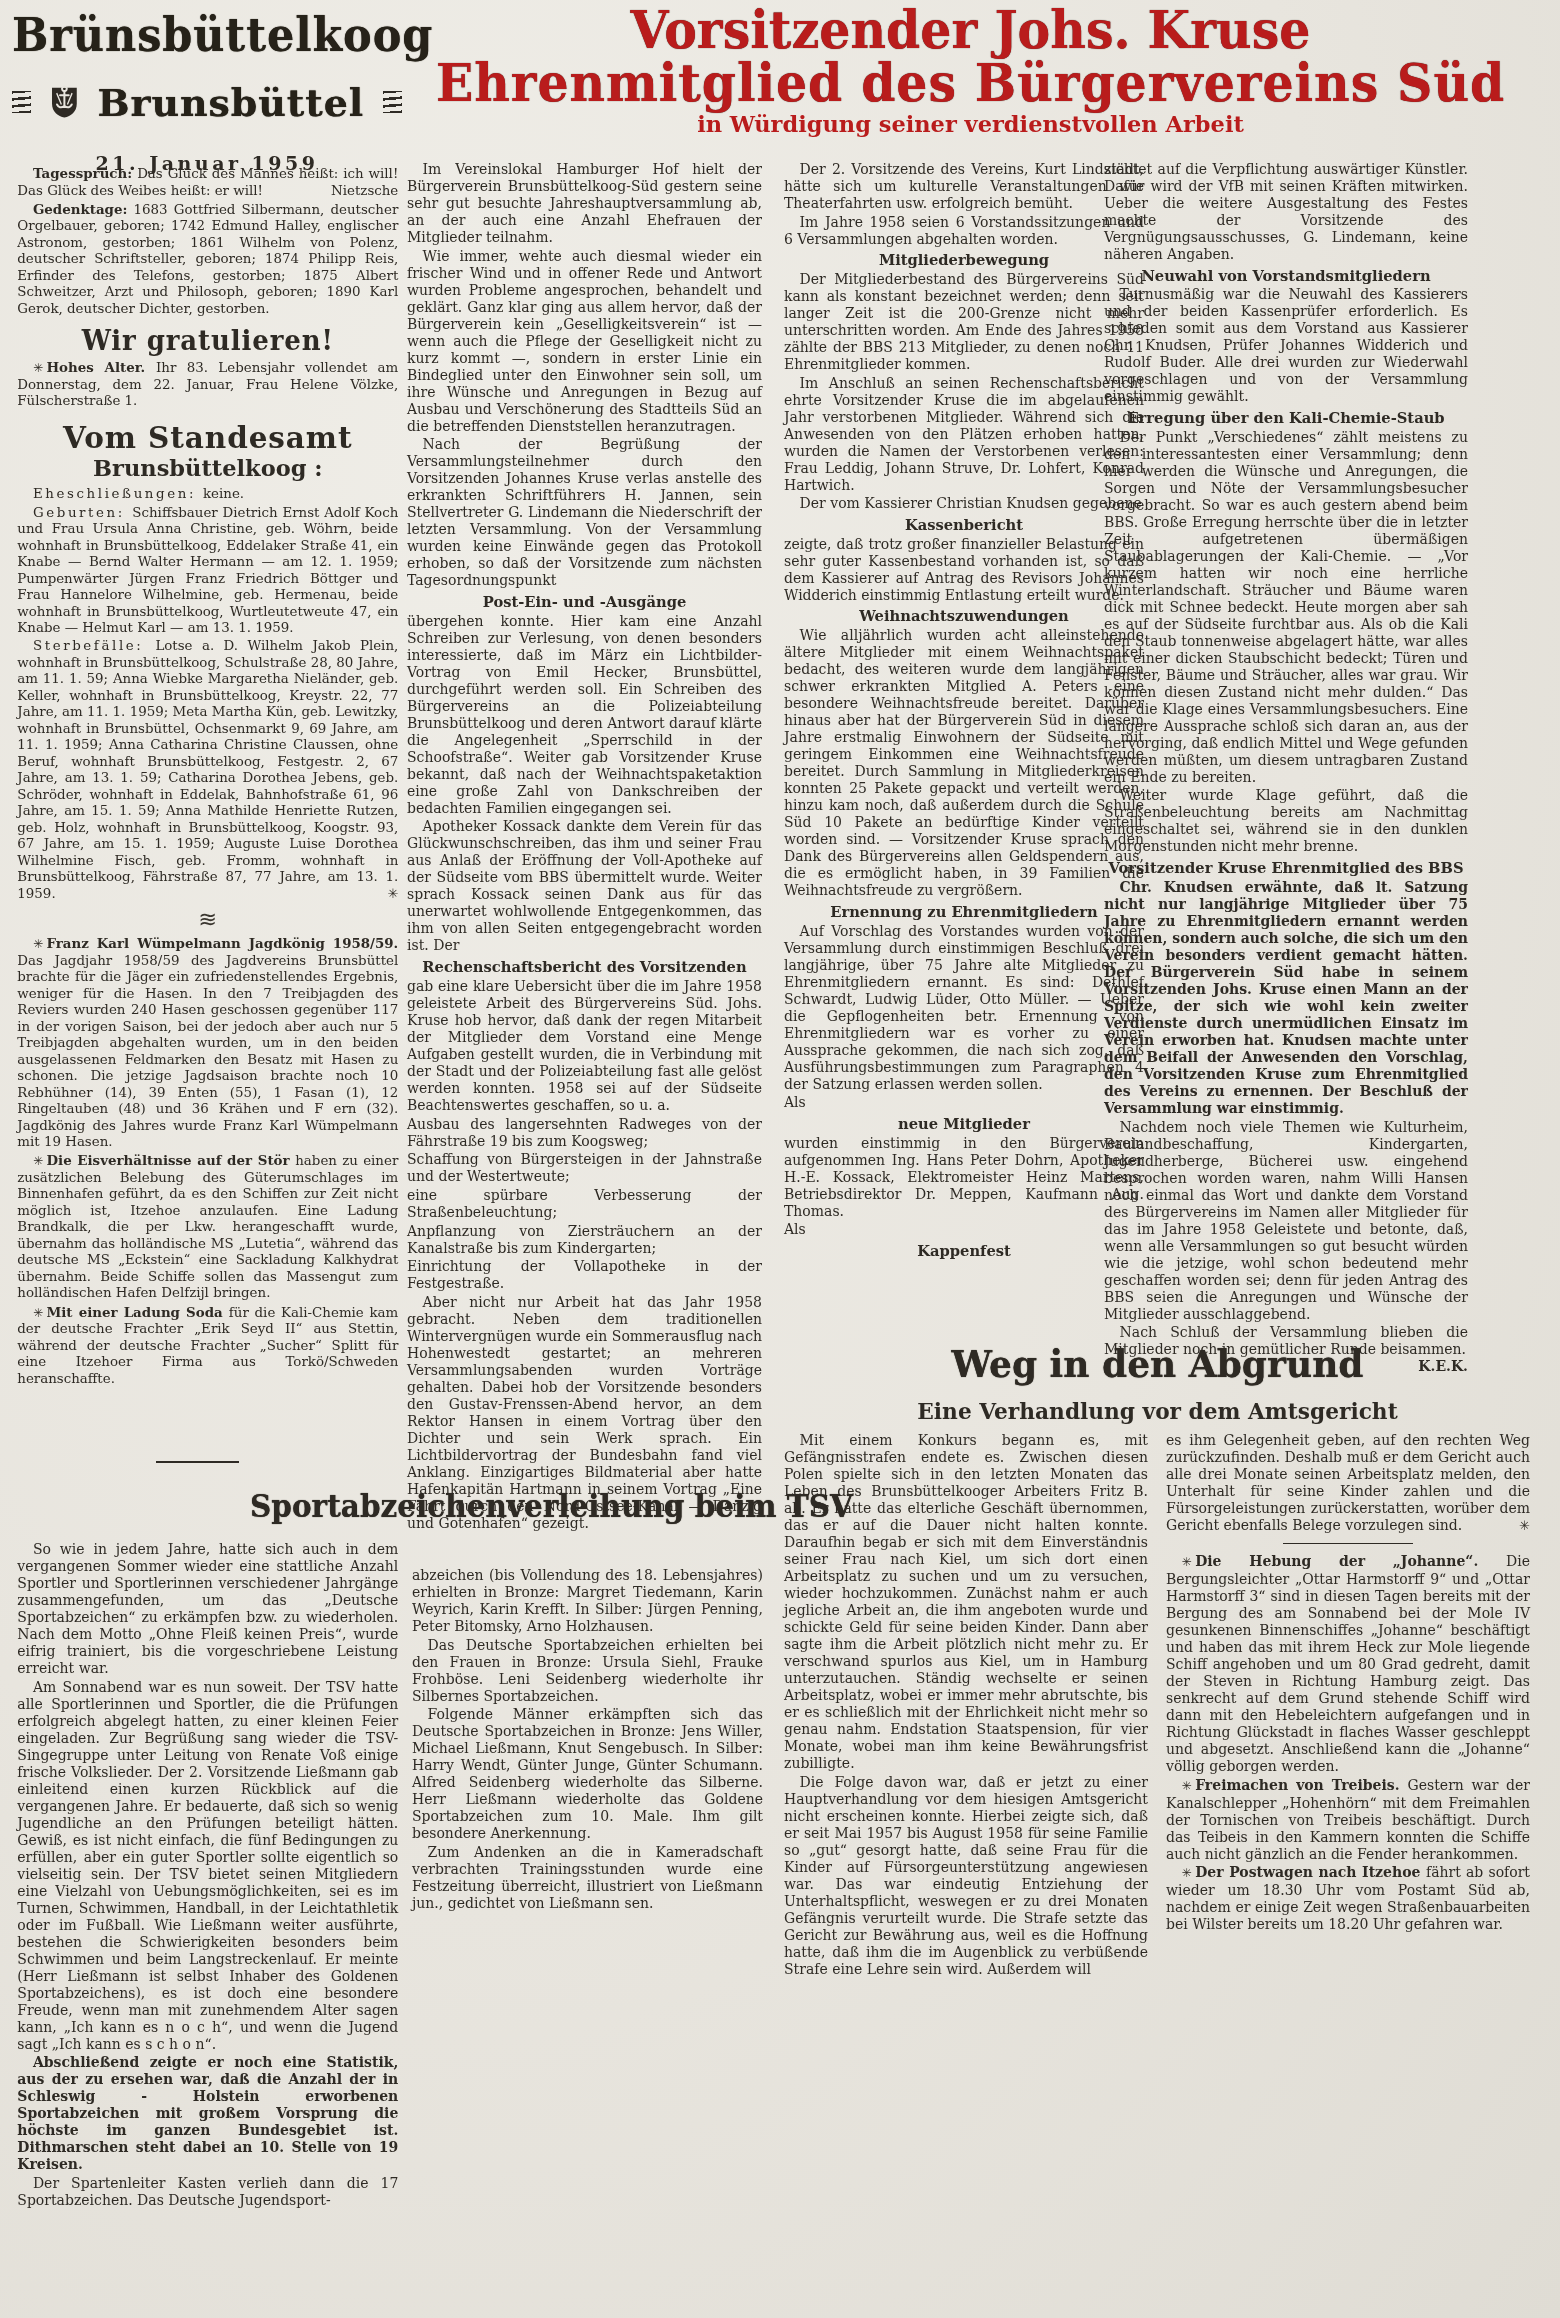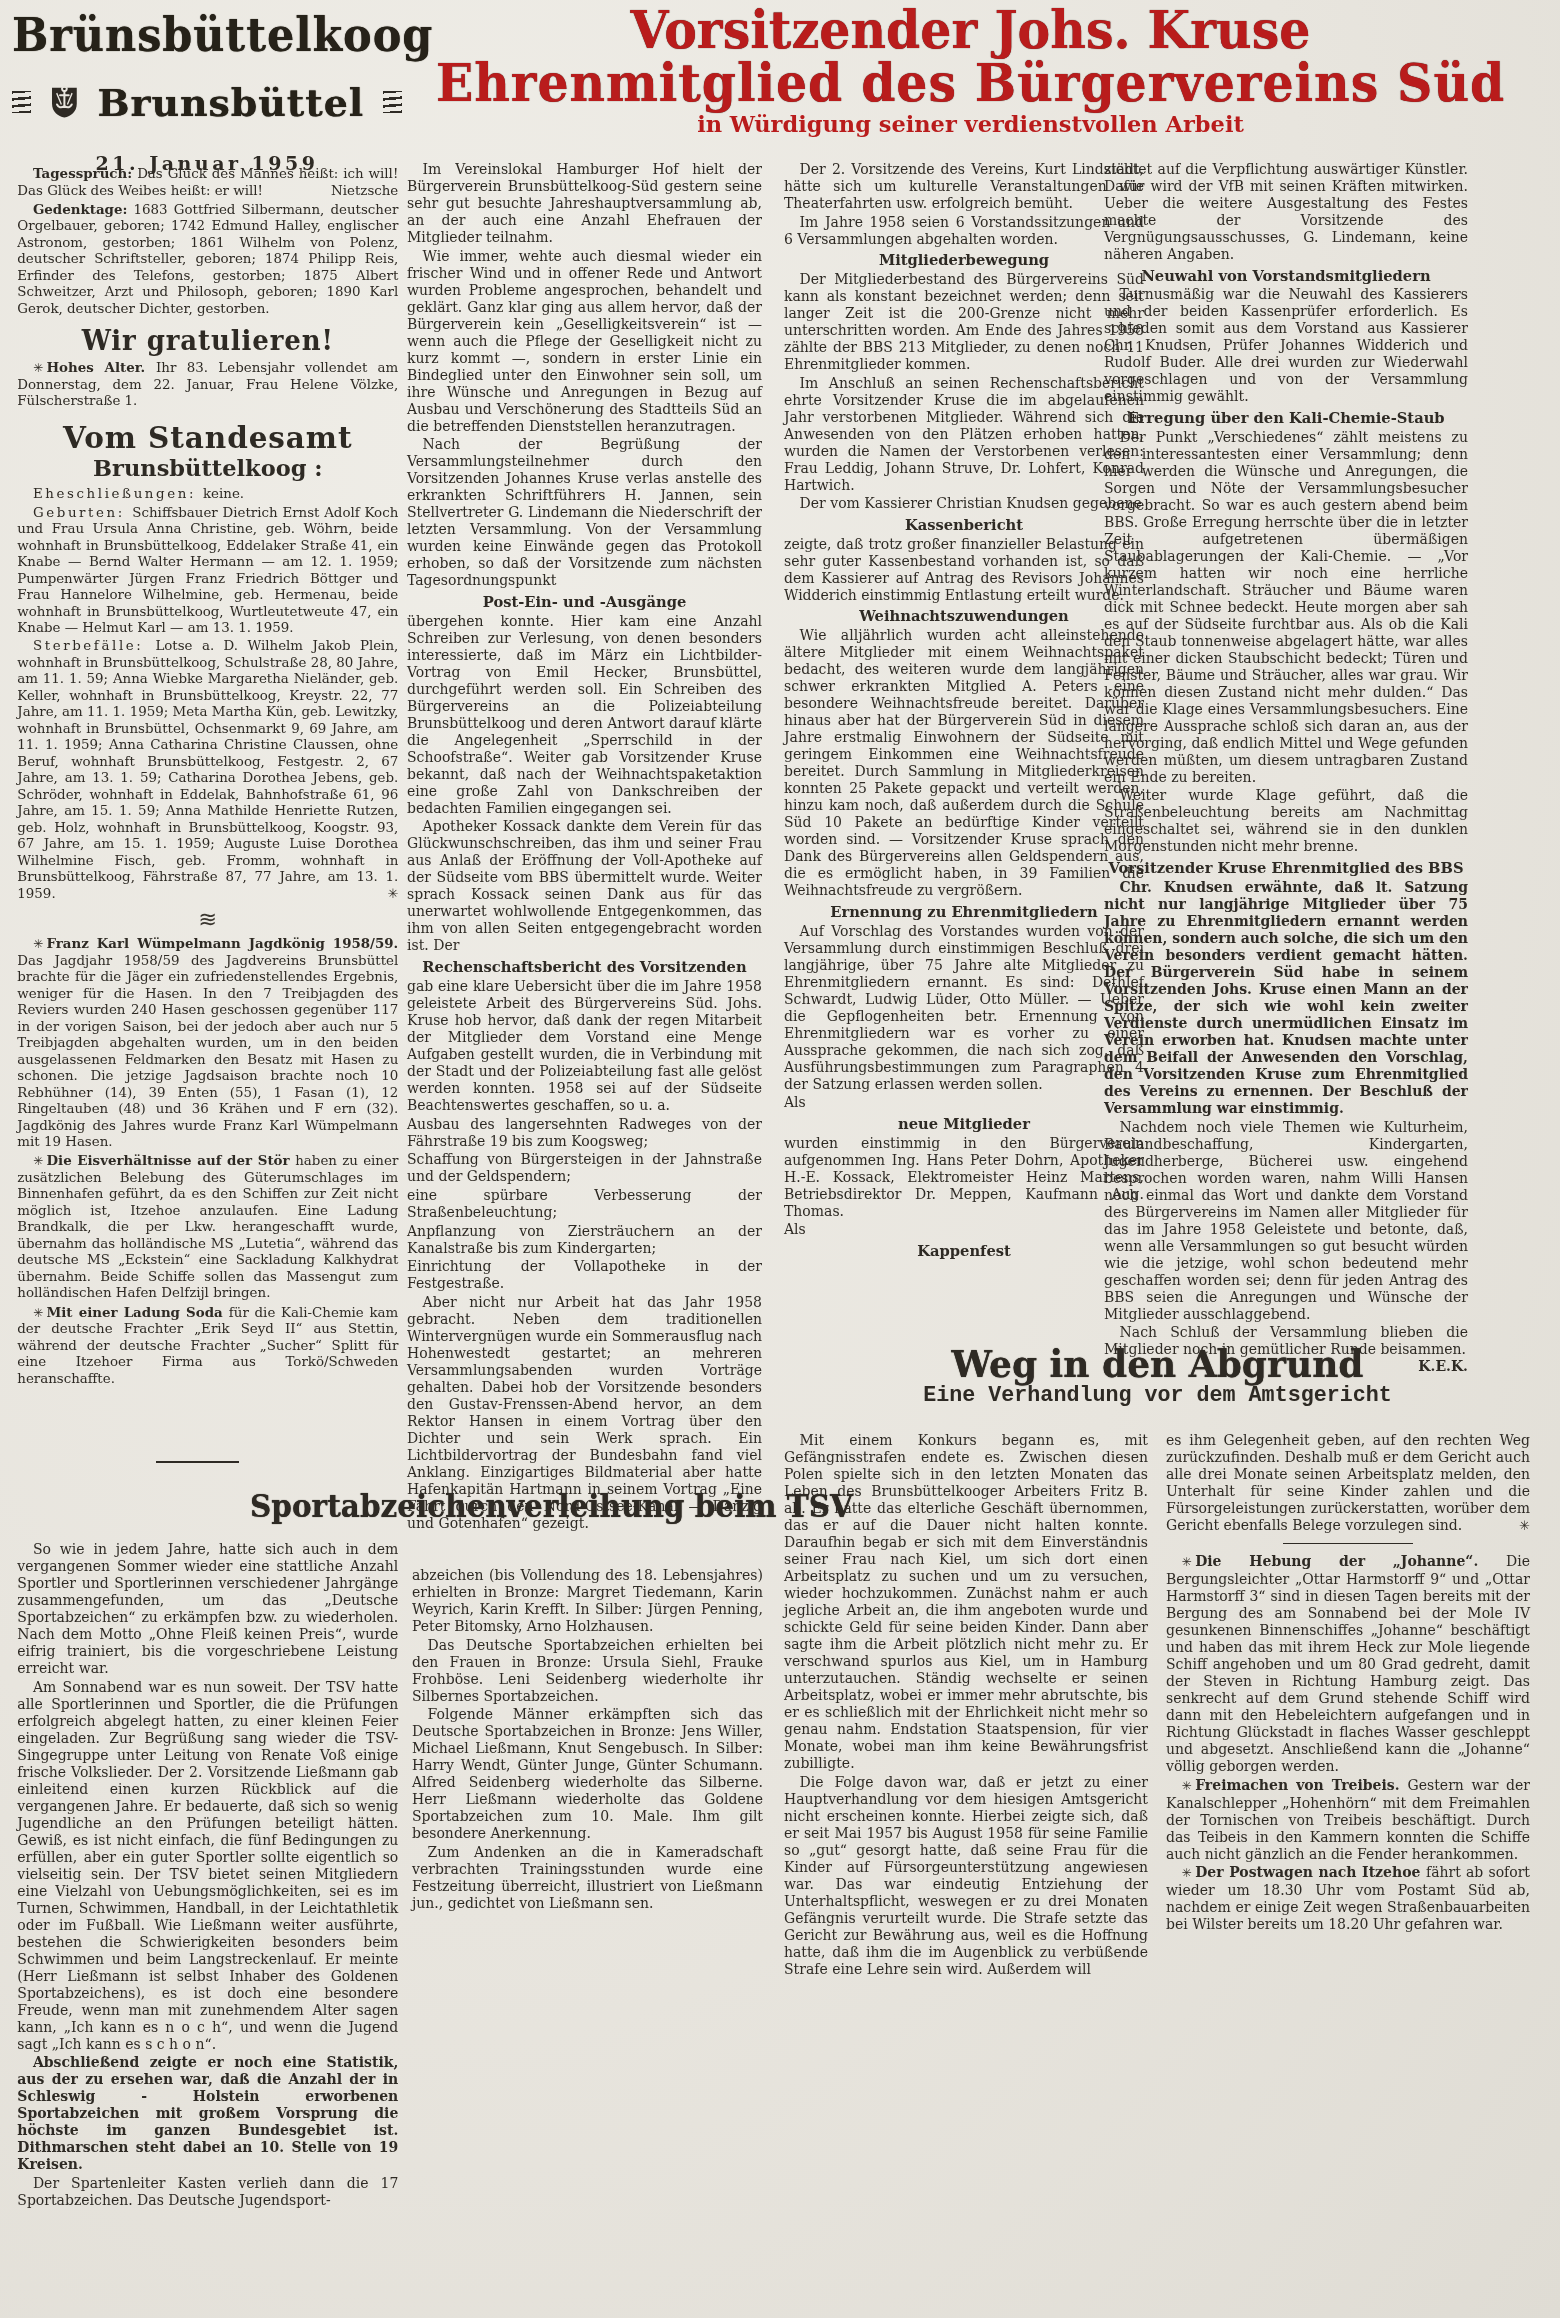--- a/index.html
+++ b/index.html
@@ -48,21 +48,21 @@
   .main-headline .h2{font-size:49px;line-height:54px;font-weight:bold;transform:scaleY(1.05);
     text-shadow:0 0 0.9px #26221b;letter-spacing:0.9px;}
   .main-headline .h3{font-size:22.5px;line-height:26px;font-weight:bold;margin-top:1.7px;}
   .col2{left:407px;top:161px;width:355px;}
   .col3{left:784px;top:161px;width:360px;}
   .col4{left:1104px;top:161px;width:364px;}
   
   .court-head{left:784px;top:1344px;width:747px;text-align:center;}
   .court-head .h1{font-size:36px;line-height:38px;font-weight:bold;transform:scaleY(1.05);
     text-shadow:0 0 0.9px #26221b;}
-  .court-head .h2{font-size:21.7px;line-height:24px;font-weight:bold;margin-top:2px;font-family:Liberation Mono, monospace;}
+  .court-head .h2{font-size:21.7px;line-height:24px;font-weight:bold;margin-top:18px;}
   .court-left{left:784px;top:1432px;width:364px;}
   .court-right{left:1166px;top:1432px;width:364px;}
   .rule{height:1.7px;background:#2e2a24;border:0;}
   .rule-center{width:130px;margin:8.7px auto 8.7px auto;}
   .col1-rule{left:156px;top:1454px;width:83px;}
   
   .sport-headline{left:250px;top:1489px;width:468px;text-align:center;font-size:29.5px;line-height:33px;
     font-weight:bold;transform:scaleY(1.08);text-shadow:0 0 0.9px #26221b;white-space:nowrap;}
   .sportA{left:17.3px;top:1541px;width:381px;}
   .sportB{left:412px;top:1567px;width:351px;}
@@ -122,21 +122,21 @@
 <div class="abs col2 coltext">
     <p class="para">Im Vereinslokal Hamburger Hof hielt der Bürgerverein Brunsbüttelkoog-Süd gestern seine sehr gut besuchte Jahreshauptversammlung ab, an der auch eine Anzahl Ehefrauen der Mitglieder teilnahm.</p>
     <p class="para">Wie immer, wehte auch diesmal wieder ein frischer Wind und in offener Rede und Antwort wurden Probleme angesprochen, behandelt und geklärt. Ganz klar ging aus allem hervor, daß der Bürgerverein kein „Geselligkeitsverein“ ist — wenn auch die Pflege der Geselligkeit nicht zu kurz kommt —, sondern in erster Linie ein Bindeglied unter den Einwohner sein soll, um ihre Wünsche und Anregungen in Bezug auf Ausbau und Verschönerung des Stadtteils Süd an die betreffenden Dienststellen heranzutragen.</p>
     <p class="para">Nach der Begrüßung der Versammlungsteilnehmer durch den Vorsitzenden Johannes Kruse verlas anstelle des erkrankten Schriftführers H. Jannen, sein Stellvertreter G. Lindemann die Niederschrift der letzten Versammlung. Von der Versammlung wurden keine Einwände gegen das Protokoll erhoben, so daß der Vorsitzende zum nächsten Tagesordnungspunkt</p>
     <h4 class="subhead">Post-Ein- und -Ausgänge</h4>
     <p class="para noindent">übergehen konnte. Hier kam eine Anzahl Schreiben zur Verlesung, von denen besonders interessierte, daß im März ein Lichtbilder-Vortrag von Emil Hecker, Brunsbüttel, durchgeführt werden soll. Ein Schreiben des Bürgervereins an die Polizeiabteilung Brunsbüttelkoog und deren Antwort darauf klärte die Angelegenheit „Sperrschild in der Schoofstraße“. Weiter gab Vorsitzender Kruse bekannt, daß nach der Weihnachtspaketaktion eine große Zahl von Dankschreiben der bedachten Familien eingegangen sei.</p>
     <p class="para">Apotheker Kossack dankte dem Verein für das Glückwunschschreiben, das ihm und seiner Frau aus Anlaß der Eröffnung der Voll-Apotheke auf der Südseite vom BBS übermittelt wurde. Weiter sprach Kossack seinen Dank aus für das unerwartet wohlwollende Entgegenkommen, das ihm von allen Seiten entgegengebracht worden ist. Der</p>
     <h4 class="subhead">Rechenschaftsbericht des Vorsitzenden</h4>
     <p class="para noindent">gab eine klare Uebersicht über die im Jahre 1958 geleistete Arbeit des Bürgervereins Süd. Johs. Kruse hob hervor, daß dank der regen Mitarbeit der Mitglieder dem Vorstand eine Menge Aufgaben gestellt wurden, die in Verbindung mit der Stadt und der Polizeiabteilung fast alle gelöst werden konnten. 1958 sei auf der Südseite Beachtenswertes geschaffen, so u. a.</p>
     <p class="para noindent">Ausbau des langersehnten Radweges von der Fährstraße 19 bis zum Koogsweg;</p>
-    <p class="para noindent">Schaffung von Bürgersteigen in der Jahnstraße und der Geldspendern;</p>
+    <p class="para noindent">Schaffung von Bürgersteigen in der Jahnstraße und der Westertweute;</p>
     <p class="para noindent">eine spürbare Verbesserung der Straßenbeleuchtung;</p>
     <p class="para noindent">Anpflanzung von Ziersträuchern an der Kanalstraße bis zum Kindergarten;</p>
     <p class="para noindent">Einrichtung der Vollapotheke in der Festgestraße.</p>
     <p class="para">Aber nicht nur Arbeit hat das Jahr 1958 gebracht. Neben dem traditionellen Wintervergnügen wurde ein Sommerausflug nach Hohenwestedt gestartet; an mehreren Versammlungsabenden wurden Vorträge gehalten. Dabei hob der Vorsitzende besonders den Gustav-Frenssen-Abend hervor, an dem Rektor Hansen in einem Vortrag über den Dichter und sein Werk sprach. Ein Lichtbildervortrag der Bundesbahn fand viel Anklang. Einzigartiges Bildmaterial aber hatte Hafenkapitän Hartmann in seinem Vortrag „Eine Fahrt durch den Nord-Ostsee-Kanal — Danzig und Gotenhafen“ gezeigt.</p>
   </div>
 <div class="abs col3 coltext">
     <p class="para">Der 2. Vorsitzende des Vereins, Kurt Lindstädt, hätte sich um kulturelle Veranstaltungen wie Theaterfahrten usw. erfolgreich bemüht.</p>
     <p class="para">Im Jahre 1958 seien 6 Vorstandssitzungen und 6 Versammlungen abgehalten worden.</p>
     <h4 class="subhead">Mitgliederbewegung</h4>
     <p class="para">Der Mitgliederbestand des Bürgervereins Süd kann als konstant bezeichnet werden; denn seit langer Zeit ist die 200-Grenze nicht mehr unterschritten worden. Am Ende des Jahres 1958 zählte der BBS 213 Mitglieder, zu denen noch 11 Ehrenmitglieder kommen.</p>

